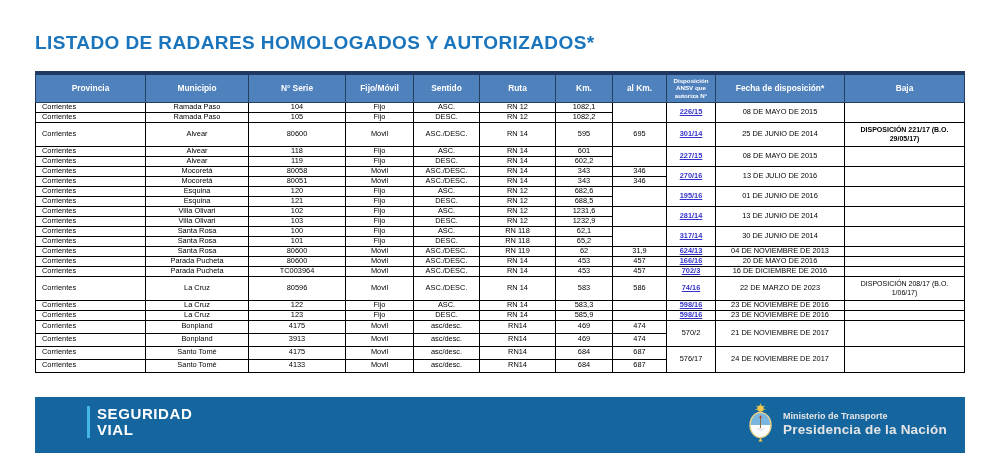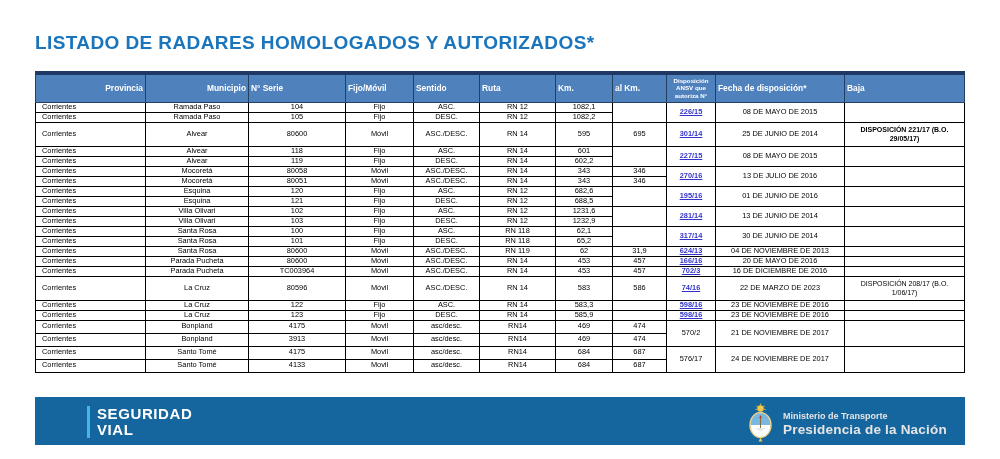--- a/index.html
+++ b/index.html
@@ -28,24 +28,24 @@
   }
   table.radar thead th {
     background:#4f81bd;
     color:#ffffff;
     font-weight:bold;
     font-size:8.4px;
     border:1px solid #244061;
     border-top:4px solid #1f3864;
     height:29px;
     padding:1px 2px;
-    text-align:right;
+    text-align:center;
     vertical-align:middle;
   }
-  table.radar thead th.c { text-align:left; }
+  table.radar thead th.c { text-align:center; }
   table.radar thead th.th-small {
     font-size:6.2px; line-height:1.25; text-align:center;
   }
   table.radar tbody td {
     border:1px solid #000;
     height:10px;
     padding:0 2px;
     line-height:8.5px;
     text-align:center;
     vertical-align:middle;
@@ -58,21 +58,21 @@
   table.radar tbody tr.tall td { height:24px; }
   table.radar tbody tr.med  td { height:13px; }
   table.radar tbody td.bold { font-weight:bold; font-size:7px; line-height:9px; }
   table.radar tbody td.baja-cell { font-size:7px; line-height:9px; }
   a.doc-link {
     color:#3333cc; text-decoration:underline; font-weight:700;
   }
 
   .footer {
     position:absolute; left:35px; top:381px;
-    width:930px; height:48px;
+    width:930px; height:56px;
     background:#15669e;
   }
   .brand {
     position:absolute; left:52px; top:9px;
     display:flex; align-items:stretch;
   }
   .brand-bar {
     width:3px; background:#45b6e8; margin-right:7px;
   }
   .brand-text {

